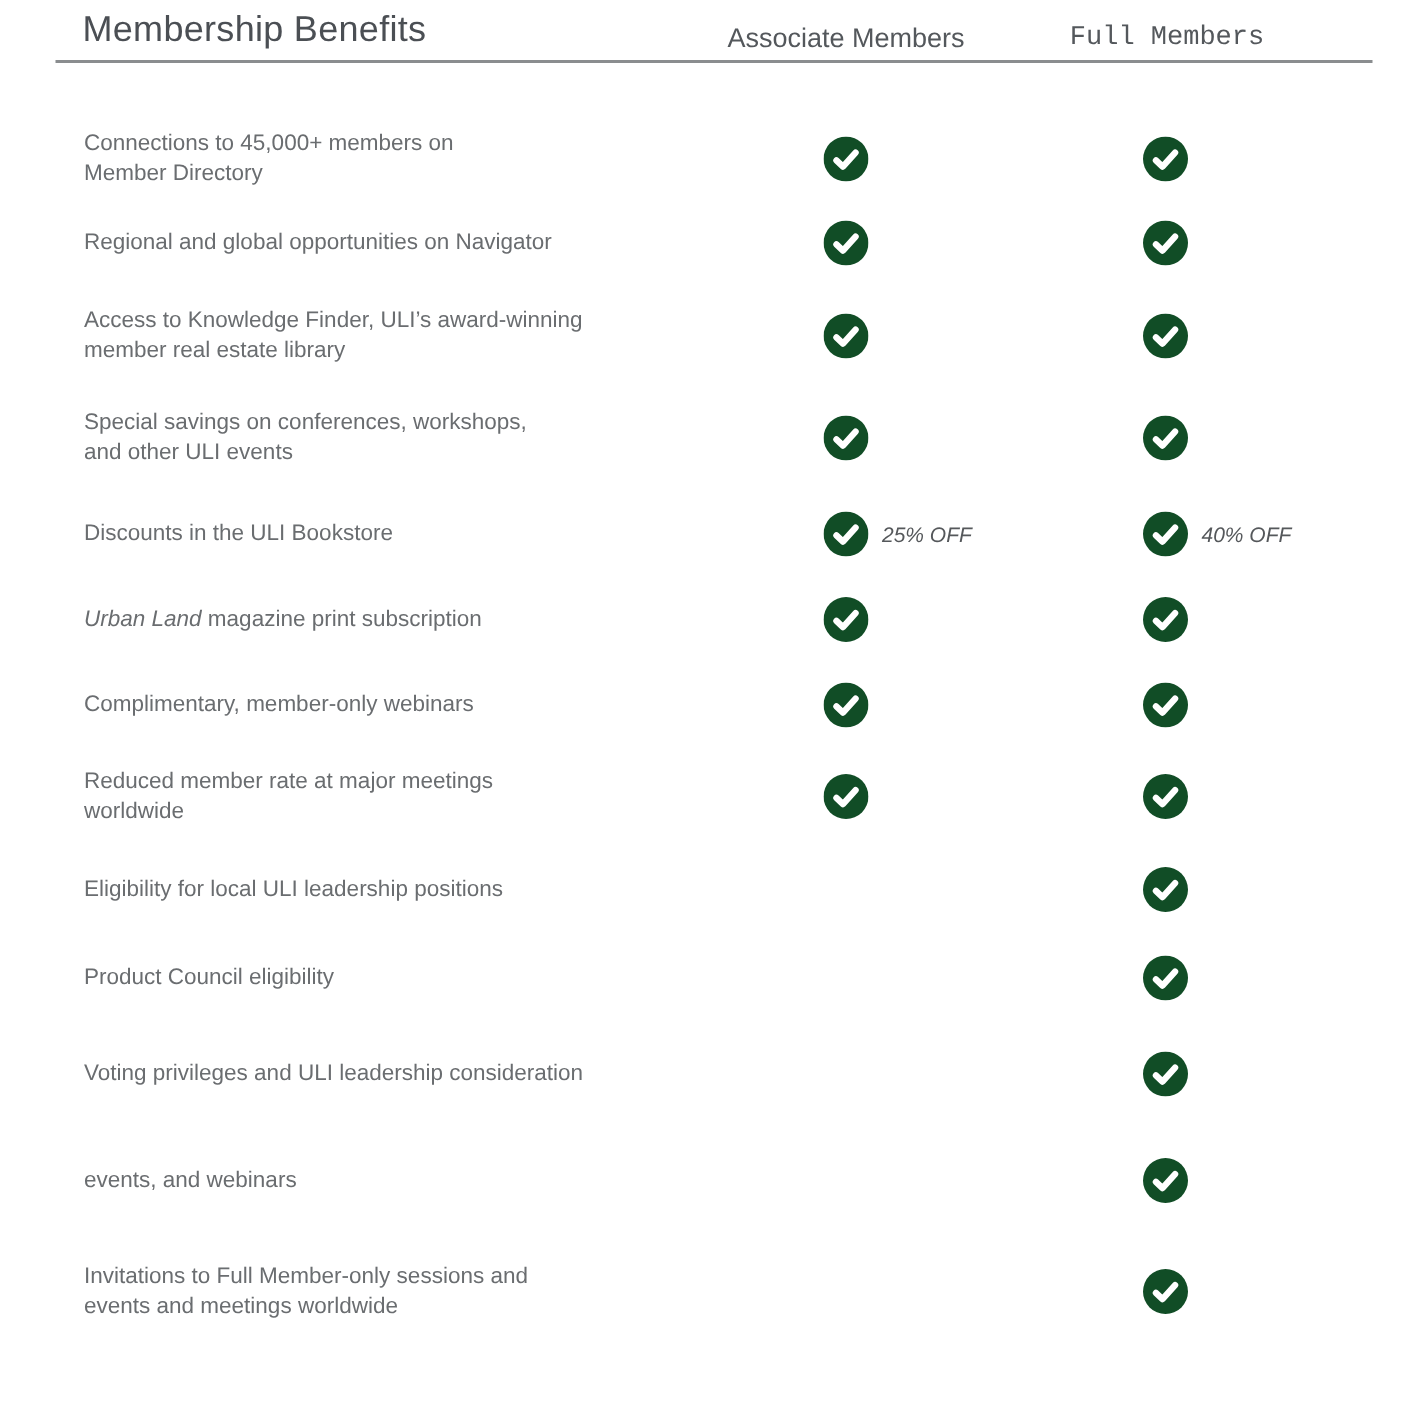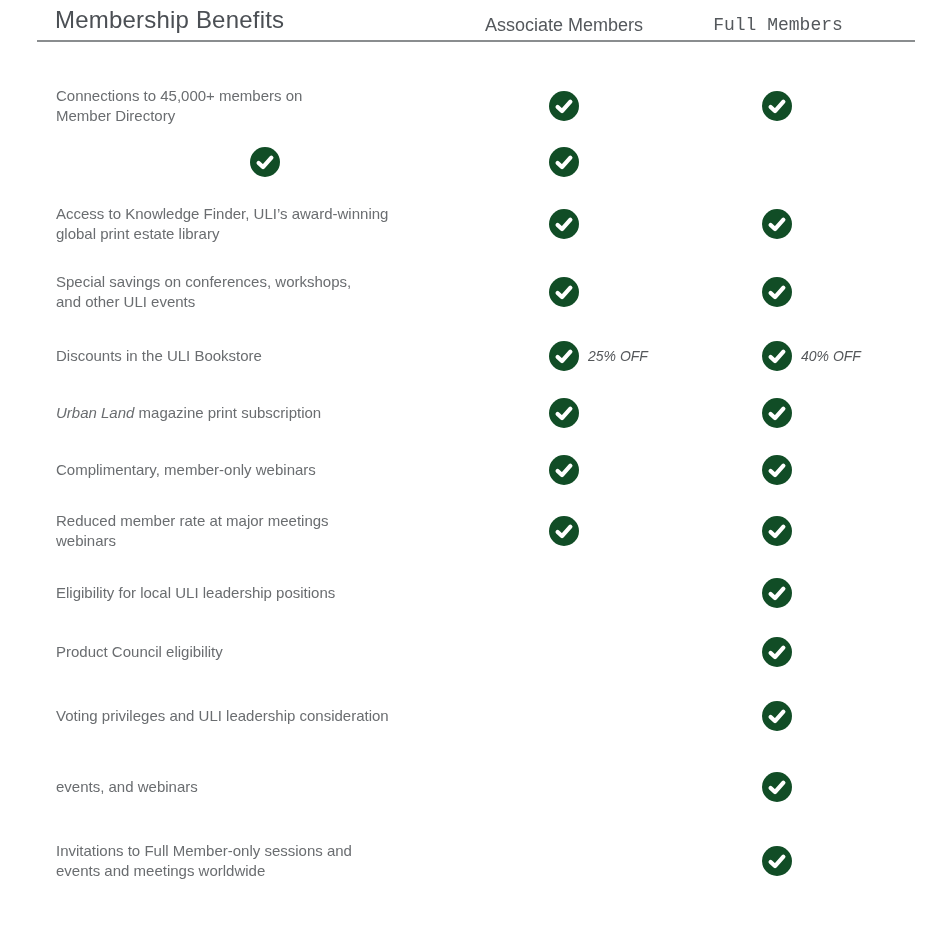--- a/index.html
+++ b/index.html
@@ -125,20 +125,24 @@
                 <circle cx="15" cy="15" r="15" fill="#114d26"></circle>
                 <path d="M8.6 15.9 L13 20.1 L21.4 10.7" stroke="#ffffff" stroke-width="4.2" stroke-linecap="round" stroke-linejoin="round" fill="none"></path>
               </svg></span>
           <span class="note"></span>
         </span>
       </div>
     </div>
 
     <div class="row" style="min-height:58px">
       <div class="spacer"></div>
+      <div class="label">
+        <div><span class="it"></span><span>Regional and global opportunities on Navigator</span></div>
+        <div></div>
+      </div>
       <div class="cell">
         <span class="checkwrap">
           <span><svg width="30" height="30" viewBox="0 0 30 30">
                 <circle cx="15" cy="15" r="15" fill="#114d26"></circle>
                 <path d="M8.6 15.9 L13 20.1 L21.4 10.7" stroke="#ffffff" stroke-width="4.2" stroke-linecap="round" stroke-linejoin="round" fill="none"></path>
               </svg></span>
           <span class="note"></span>
         </span>
       </div>
       <div class="cell">
@@ -149,21 +153,21 @@
               </svg></span>
           <span class="note"></span>
         </span>
       </div>
     </div>
 
     <div class="row" style="min-height:66px">
       <div class="spacer"></div>
       <div class="label">
         <div><span class="it"></span><span>Access to Knowledge Finder, ULI’s award-winning</span></div>
-        <div>global print estate library</div>
+        <div>member real estate library</div>
       </div>
       <div class="cell">
         <span class="checkwrap">
           <span><svg width="30" height="30" viewBox="0 0 30 30">
                 <circle cx="15" cy="15" r="15" fill="#114d26"></circle>
                 <path d="M8.6 15.9 L13 20.1 L21.4 10.7" stroke="#ffffff" stroke-width="4.2" stroke-linecap="round" stroke-linejoin="round" fill="none"></path>
               </svg></span>
           <span class="note"></span>
         </span>
       </div>
@@ -279,21 +283,21 @@
               </svg></span>
           <span class="note"></span>
         </span>
       </div>
     </div>
 
     <div class="row" style="min-height:64px">
       <div class="spacer"></div>
       <div class="label">
         <div><span class="it"></span><span>Reduced member rate at major meetings</span></div>
-        <div>webinars</div>
+        <div>worldwide</div>
       </div>
       <div class="cell">
         <span class="checkwrap">
           <span><svg width="30" height="30" viewBox="0 0 30 30">
                 <circle cx="15" cy="15" r="15" fill="#114d26"></circle>
                 <path d="M8.6 15.9 L13 20.1 L21.4 10.7" stroke="#ffffff" stroke-width="4.2" stroke-linecap="round" stroke-linejoin="round" fill="none"></path>
               </svg></span>
           <span class="note"></span>
         </span>
       </div>

